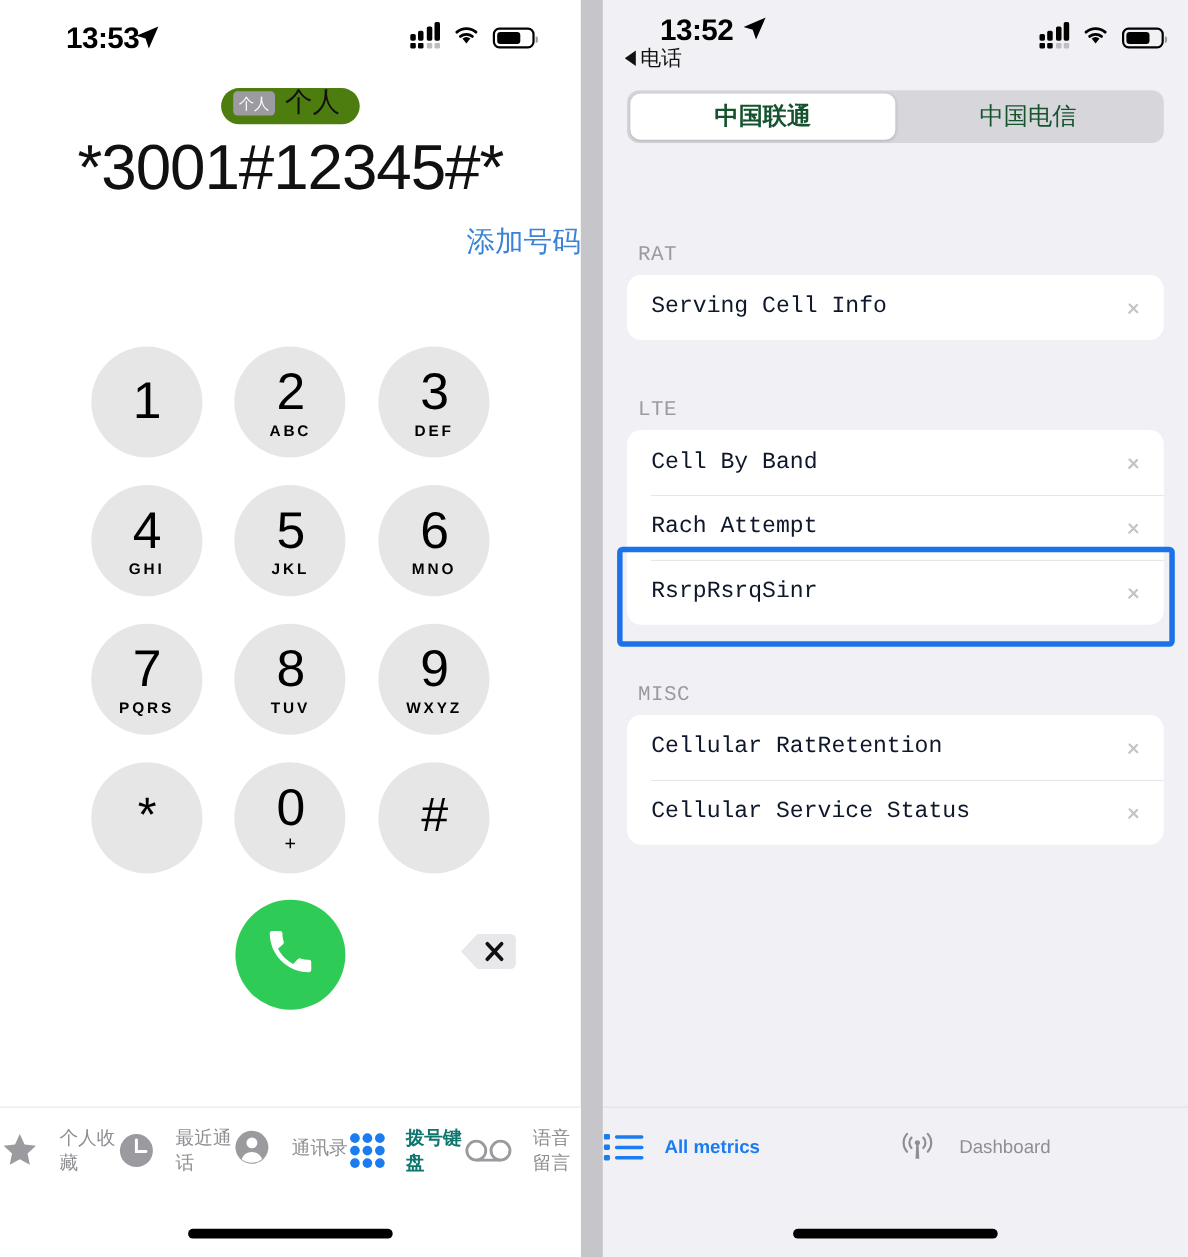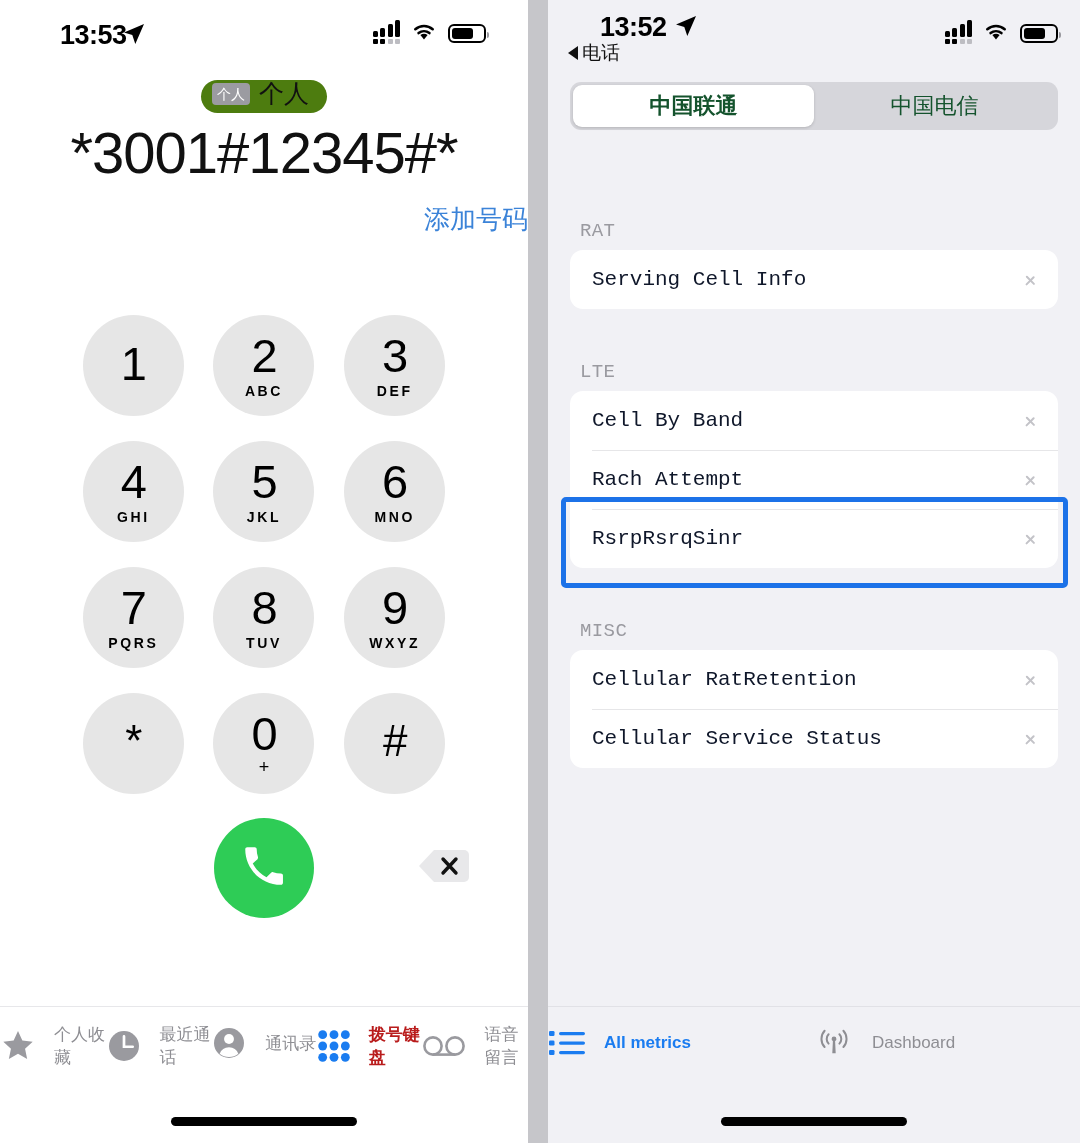--- a/index.html
+++ b/index.html
@@ -113,21 +113,21 @@
     position:absolute;left:0;right:0;bottom:0;height:120px;
     background:#ffffff;border-top:1px solid #e7e7ea;
     display:flex;align-items:flex-start;padding-top:16px;
   }
   .tabbar.right-tb{background:#f1f1f5;border-top:1px solid #e1e1e6;}
   .tab{
     flex:1;display:flex;flex-direction:row;align-items:center;gap:18px;
   }
   .tab .ticon{height:40px;display:flex;align-items:center;justify-content:center;}
   .tab .tlabel{font-size:17px;color:#8e8e93;font-weight:500;}
-  .tab.active .tlabel{color:#b91c1c;font-weight:700;}
+  .tab.active .tlabel{color:#0f766e;font-weight:700;}
   .home-indicator{
     position:absolute;bottom:17px;left:50%;transform:translateX(-50%);
     width:186px;height:9px;border-radius:5px;background:#000;
   }
 
   
   .r-statusbar{position:relative;height:76px;}
   .r-time{
     position:absolute;left:52px;top:12px;font-size:27px;font-weight:700;color:#000;letter-spacing:-0.5px;
   }

